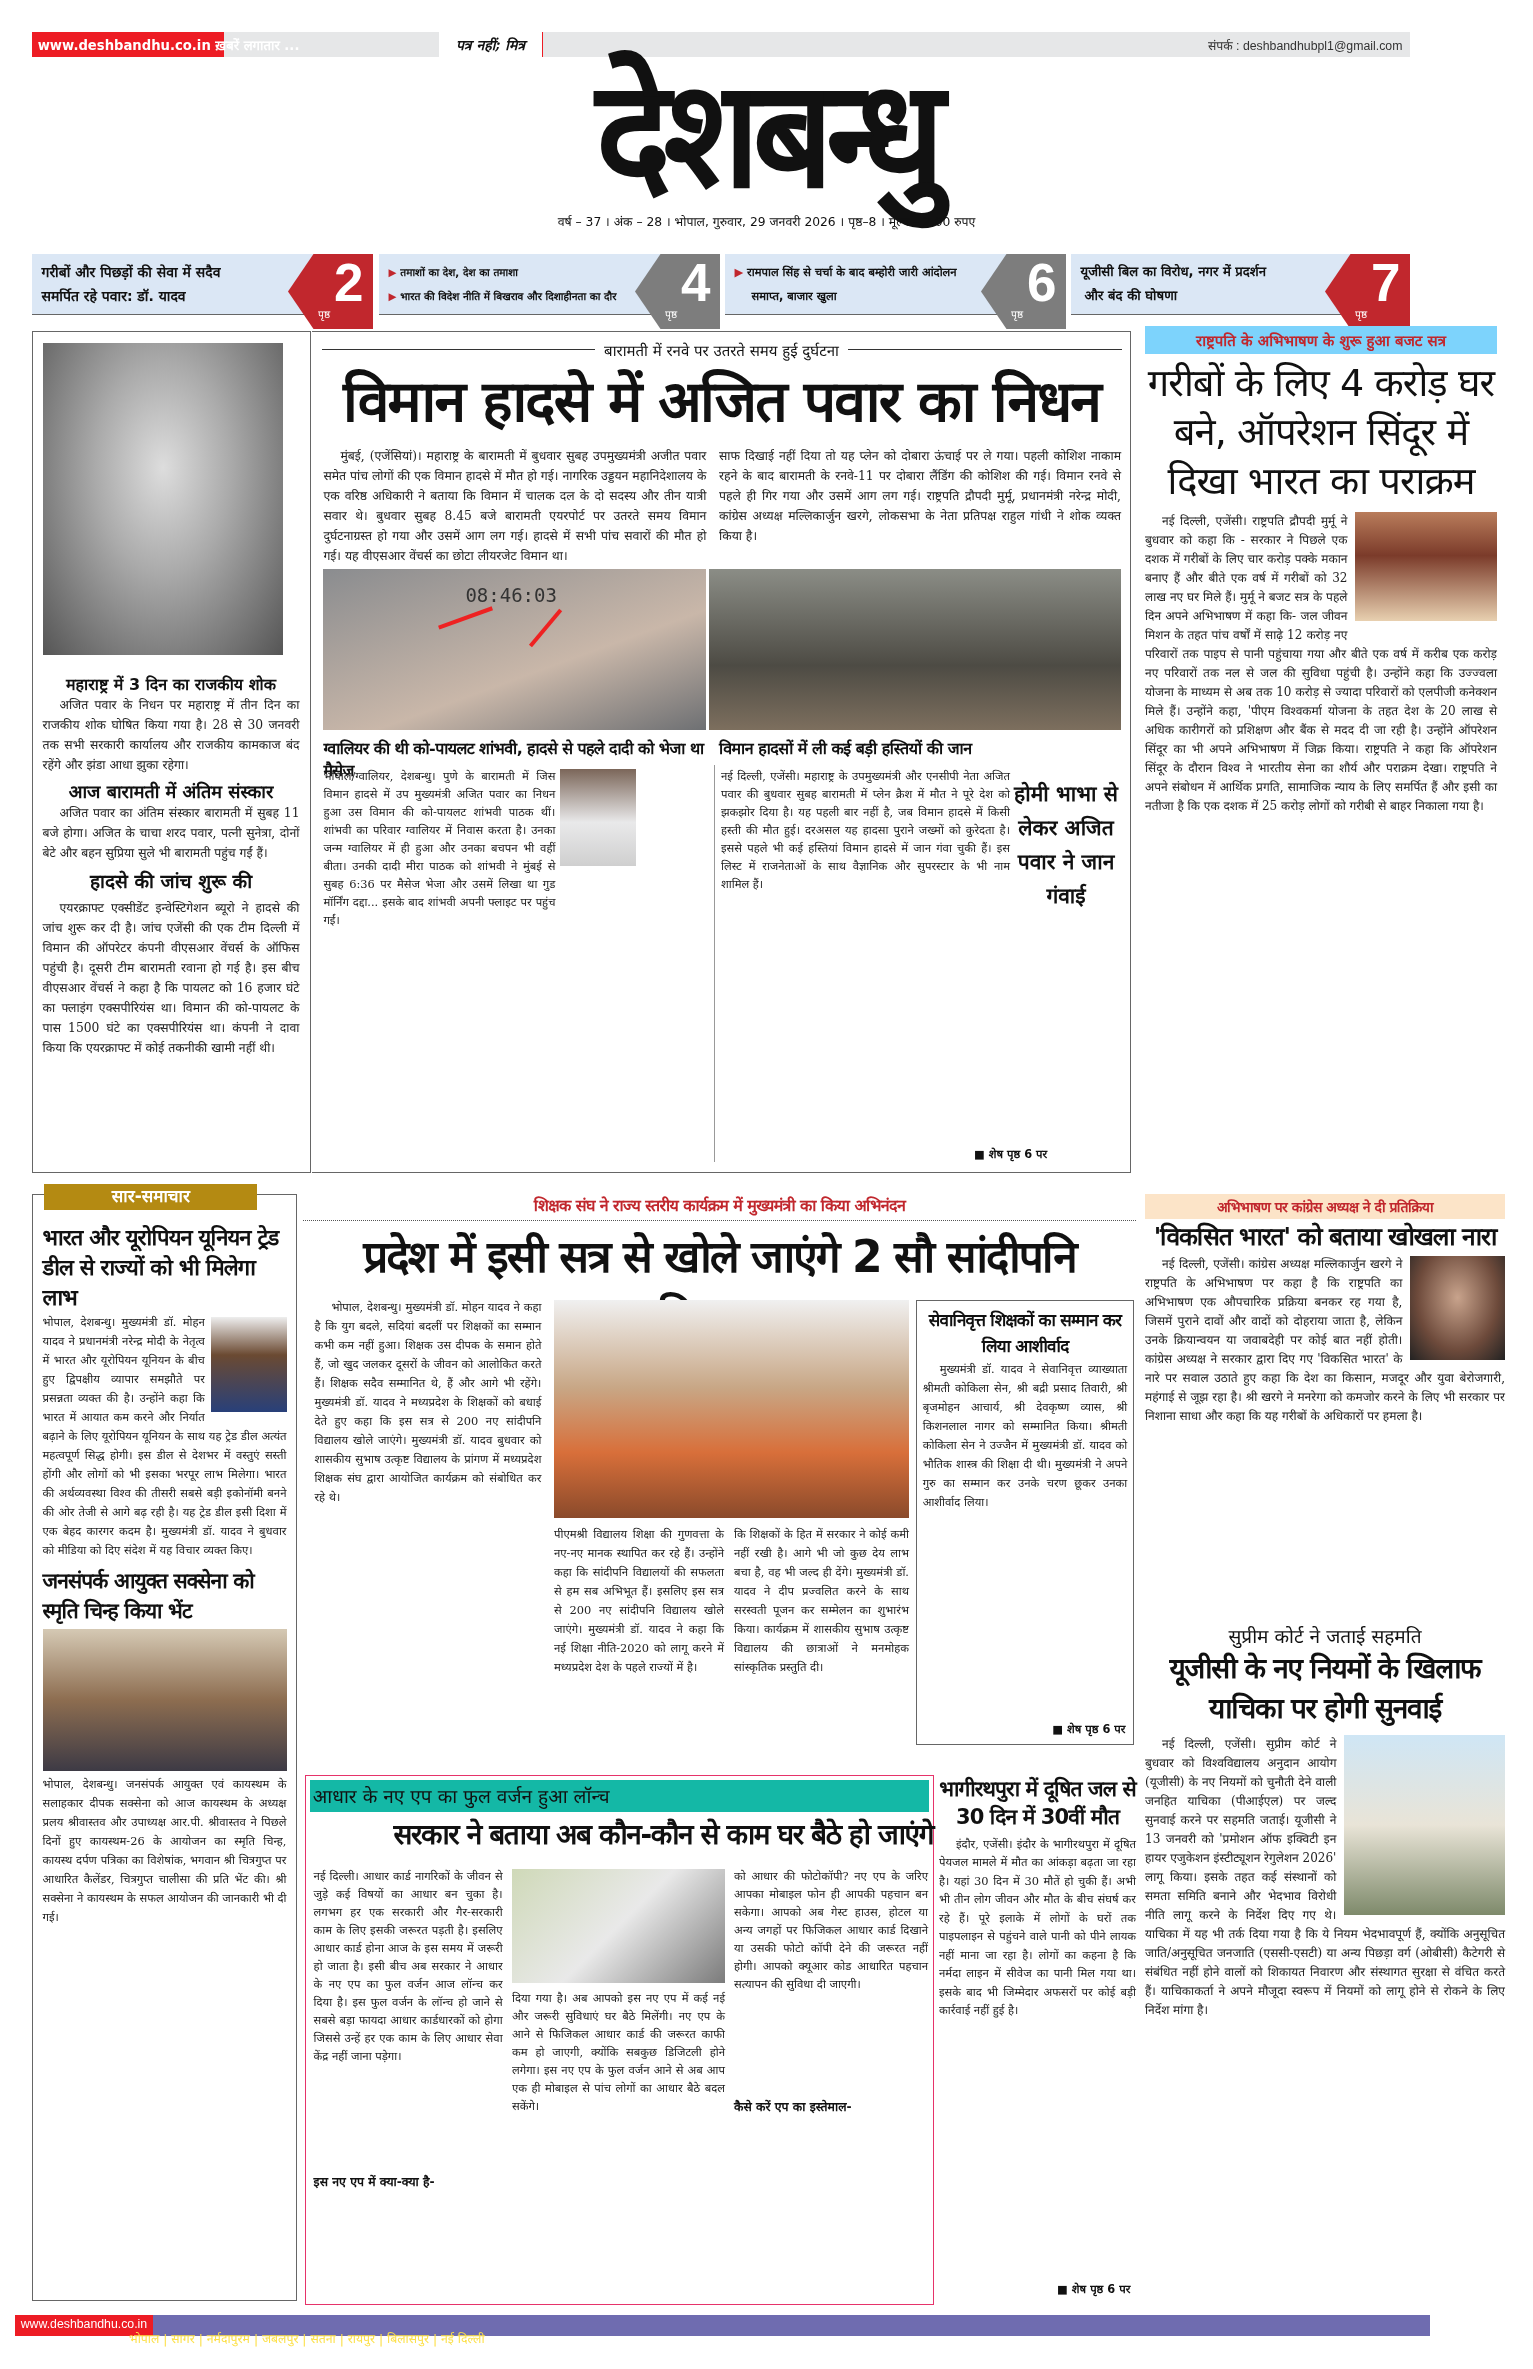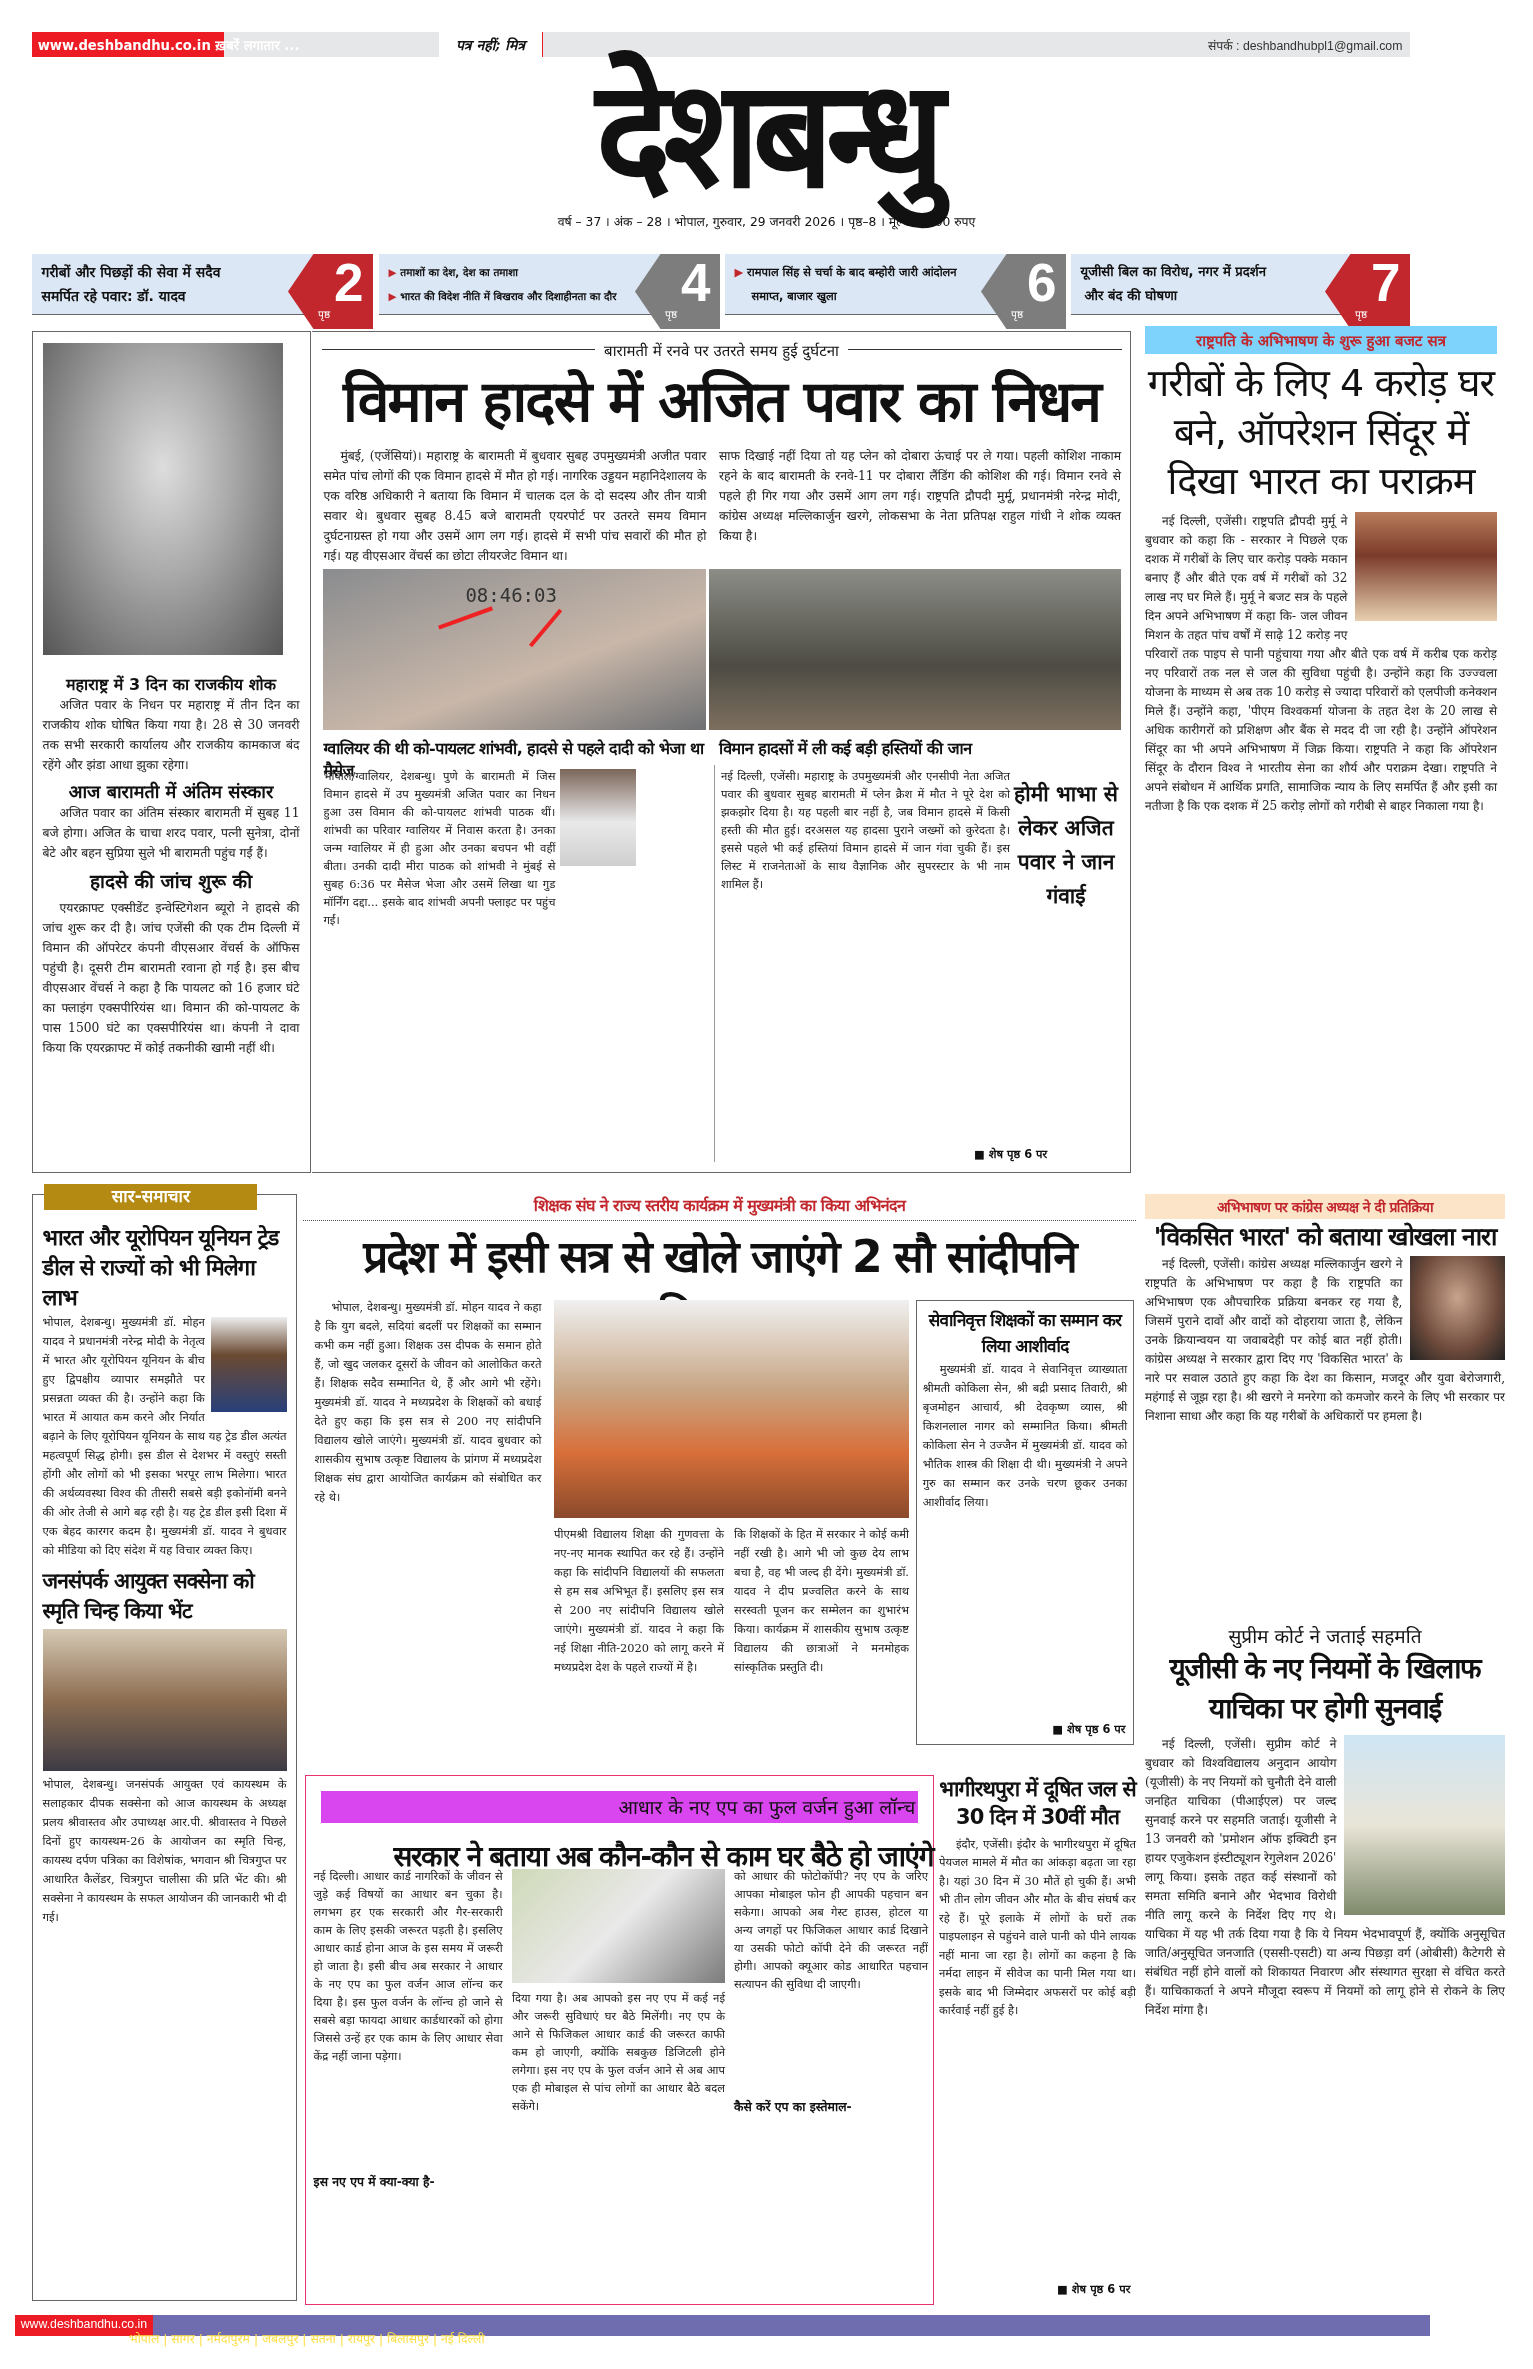--- a/index.html
+++ b/index.html
@@ -161,21 +161,21 @@
 </div>
 
 <div class="abs" style="left:1145px;top:1623px;width:360px;height:681px">
   <div style="text-align:center;font:19px 'DejaVu Sans',sans-serif">सुप्रीम कोर्ट ने जताई सहमति</div>
   <div style="font:bold 28px/40px 'DejaVu Sans',sans-serif;text-align:center;letter-spacing:-1.3px">यूजीसी के नए नियमों के खिलाफ याचिका पर होगी सुनवाई</div>
   <div class="img" style="float:right;width:161px;height:180px;margin:5.7px 0 3.8px 7.6px;background:linear-gradient(180deg,#cfe6f5,#e9e4d7 50%,#7e8a6b)"></div>
   <div class="body-text" style="font-size:12px;line-height:19px;text-indent:17px;margin-top:5.7px">नई दिल्ली, एजेंसी। सुप्रीम कोर्ट ने बुधवार को विश्वविद्यालय अनुदान आयोग (यूजीसी) के नए नियमों को चुनौती देने वाली जनहित याचिका (पीआईएल) पर जल्द सुनवाई करने पर सहमति जताई। यूजीसी ने 13 जनवरी को 'प्रमोशन ऑफ इक्विटी इन हायर एजुकेशन इंस्टीट्यूशन रेगुलेशन 2026' लागू किया। इसके तहत कई संस्थानों को समता समिति बनाने और भेदभाव विरोधी नीति लागू करने के निर्देश दिए गए थे। याचिका में यह भी तर्क दिया गया है कि ये नियम भेदभावपूर्ण हैं, क्योंकि अनुसूचित जाति/अनुसूचित जनजाति (एससी-एसटी) या अन्य पिछड़ा वर्ग (ओबीसी) कैटेगरी से संबंधित नहीं होने वालों को शिकायत निवारण और संस्थागत सुरक्षा से वंचित करते हैं। याचिकाकर्ता ने अपने मौजूदा स्वरूप में नियमों को लागू होने से रोकने के लिए निर्देश मांगा है।</div>
 </div>
 
 <div class="abs" style="left:305px;top:1775px;width:629px;height:530px;border:1.9px solid #e6336a">
-  <div style="background:#d946ef;margin:15px;padding:2.8px;text-align:right;font:19px 'DejaVu Sans',sans-serif">आधार के नए एप का फुल वर्जन हुआ लॉन्च</div>
+  <div style="background:#14b8a6;margin:4px;padding:2.8px;text-align:left;font:19px 'DejaVu Sans',sans-serif">आधार के नए एप का फुल वर्जन हुआ लॉन्च</div>
   <div style="font:bold 28px/38px 'DejaVu Sans',sans-serif;text-align:right;letter-spacing:-1.4px">सरकार ने बताया अब कौन-कौन से काम घर बैठे हो जाएंगे</div>
   <div class="abs body-text" style="left:7.6px;top:91px;width:189px;font-size:11.4px;line-height:18px">नई दिल्ली। आधार कार्ड नागरिकों के जीवन से जुड़े कई विषयों का आधार बन चुका है। लगभग हर एक सरकारी और गैर-सरकारी काम के लिए इसकी जरूरत पड़ती है। इसलिए आधार कार्ड होना आज के इस समय में जरूरी हो जाता है। इसी बीच अब सरकार ने आधार के नए एप का फुल वर्जन आज लॉन्च कर दिया है। इस फुल वर्जन के लॉन्च हो जाने से सबसे बड़ा फायदा आधार कार्डधारकों को होगा जिससे उन्हें हर एक काम के लिए आधार सेवा केंद्र नहीं जाना पड़ेगा।</div>
   <div class="abs" style="left:7.6px;top:397px;width:189px;font:bold 12.3px 'DejaVu Sans',sans-serif">इस नए एप में क्या-क्या है-</div>
   <div class="abs img" style="left:206px;top:93px;width:213px;height:114px;background:linear-gradient(135deg,#cfd9b8,#e9e9e9 50%,#7b7b7b)"></div>
   <div class="abs body-text" style="left:206px;top:213px;width:213px;font-size:11.4px;line-height:18px">दिया गया है। अब आपको इस नए एप में कई नई और जरूरी सुविधाएं घर बैठे मिलेंगी। नए एप के आने से फिजिकल आधार कार्ड की जरूरत काफी कम हो जाएगी, क्योंकि सबकुछ डिजिटली होने लगेगा। इस नए एप के फुल वर्जन आने से अब आप एक ही मोबाइल से पांच लोगों का आधार बैठे बदल सकेंगे।</div>
   <div class="abs body-text" style="left:428px;top:91px;width:194px;font-size:11.4px;line-height:18px">को आधार की फोटोकॉपी? नए एप के जरिए आपका मोबाइल फोन ही आपकी पहचान बन सकेगा। आपको अब गेस्ट हाउस, होटल या अन्य जगहों पर फिजिकल आधार कार्ड दिखाने या उसकी फोटो कॉपी देने की जरूरत नहीं होगी। आपको क्यूआर कोड आधारित पहचान सत्यापन की सुविधा दी जाएगी।</div>
   <div class="abs" style="left:428px;top:322px;width:194px;font:bold 12.3px 'DejaVu Sans',sans-serif">कैसे करें एप का इस्तेमाल-</div>
 </div>
 
 <div class="abs" style="left:939px;top:1775px;width:197px;height:530px">

